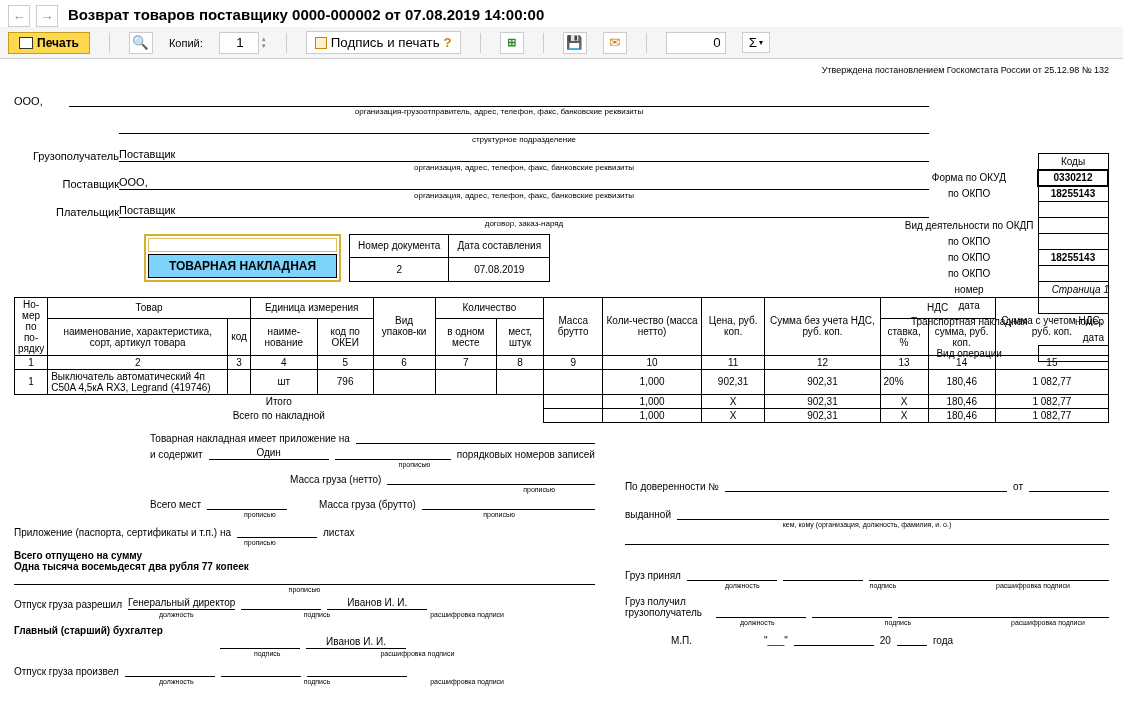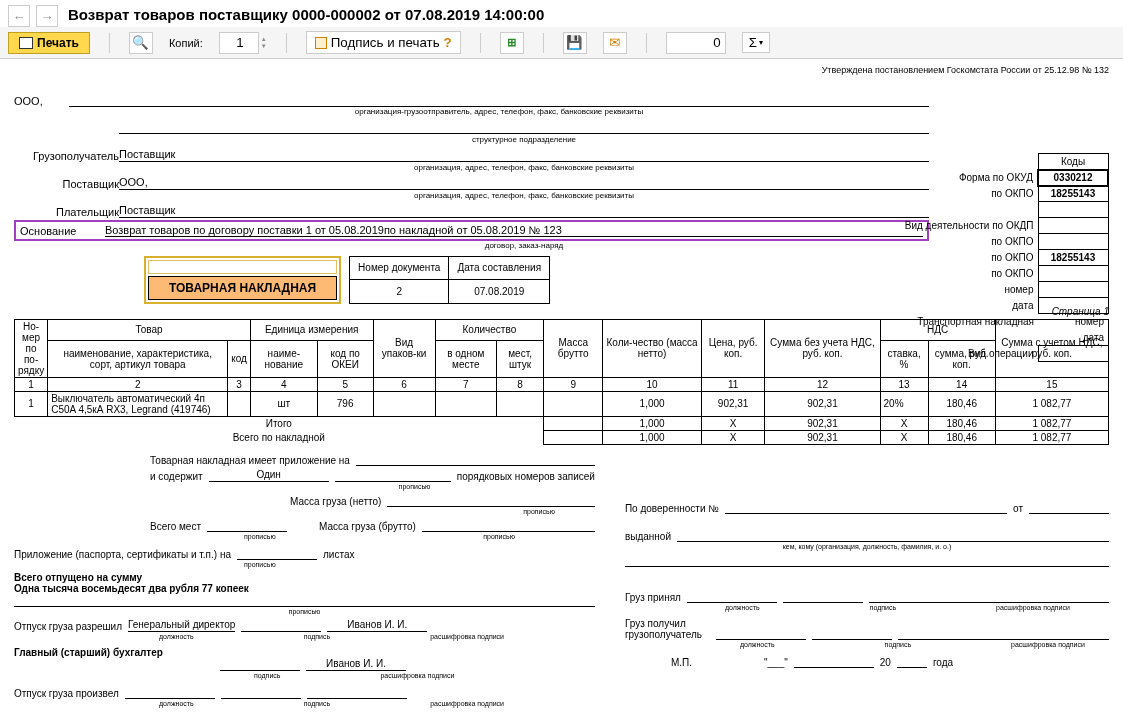--- a/index.html
+++ b/index.html
@@ -35,29 +35,29 @@
     .org-row .lbl-org { width: 55px; }
     .org-row .val-org { flex: 1; border-bottom: 1px solid #000; margin-right: 180px; }
     
     .highlight-box { border: 2px solid #a040c0; padding: 2px 4px; margin-right: 180px; margin-top: 2px; }
     .highlight-box .inner { display: flex; align-items: flex-end; }
     .highlight-box .lbl { width: 85px; }
     .highlight-box .val { flex: 1; border-bottom: 1px solid #000; }
     
     .doc-title-block { display: flex; align-items: stretch; margin-top: 6px; gap: 0; }
     .doc-title-left { border: 2px solid #d8b030; padding: 2px; }
-    .doc-title-cell { background: #fdba74; border: 1px solid #000; padding: 4px 20px; font-weight: bold; font-size: 12px; }
+    .doc-title-cell { background: #7dd3fc; border: 1px solid #000; padding: 4px 20px; font-weight: bold; font-size: 12px; }
     .doc-title-table { border-collapse: collapse; margin-left: 8px; }
     .doc-title-table th, .doc-title-table td { border: 1px solid #000; padding: 2px 8px; font-size: 10px; text-align: center; }
     .doc-title-table th { font-weight: normal; }
     
     .right-codes-2 { position: absolute; right: 14px; top: 94px; }
     .right-codes-2 table { border-collapse: collapse; }
     .right-codes-2 td { border: 1px solid #000; height: 16px; min-width: 70px; text-align: center; font-size: 10px; }
-    .right-codes-2 .lbl-cell { border: none; text-align: right; padding-right: 4px; font-size: 10px; }
+    .right-codes-2 .lbl-cell { border: none; padding-right: 4px; font-size: 10px; }
     
     .page-num { text-align: right; font-style: italic; font-size: 10px; margin-top: 2px; }
     
     
     .main-table { border-collapse: collapse; width: 100%; margin-top: 2px; font-size: 10px; }
     .main-table th, .main-table td { border: 1px solid #000; padding: 1px 3px; text-align: center; vertical-align: middle; }
     .main-table th { font-weight: normal; }
     .main-table .num-col { width: 30px; }
     .main-table td.left { text-align: left; }
     .main-table td.right { text-align: center; }
@@ -215,26 +215,20 @@
         <span class="lbl" style="padding-left:30px">Поставщик</span>
         <span class="val">ООО,</span>
       </div>
     <div class="hrow-sub">организация, адрес, телефон, факс, банковские реквизиты</div>
 
     <div class="hrow">
         <span class="lbl" style="padding-left:20px">Плательщик</span>
         <span class="val">Поставщик</span>
       </div>
 
-    <div class="highlight-box">
-      <div class="inner">
-          <span class="lbl">Основание</span>
-          <span class="val">Возврат товаров по договору поставки 1 от 05.08.2019по накладной от 05.08.2019 № 123</span>
-        </div>
-    </div>
     <div class="hrow-sub">договор, заказ-наряд</div>
   </div>
 
   <div class="doc-title-block">
     <div style="width:130px"></div>
     <div class="doc-title-left">
       <div style="height:14px;border:1px solid #e0c060;margin-bottom:2px"></div>
       <div class="doc-title-cell">ТОВАРНАЯ НАКЛАДНАЯ</div>
     </div>
     <table class="doc-title-table">

